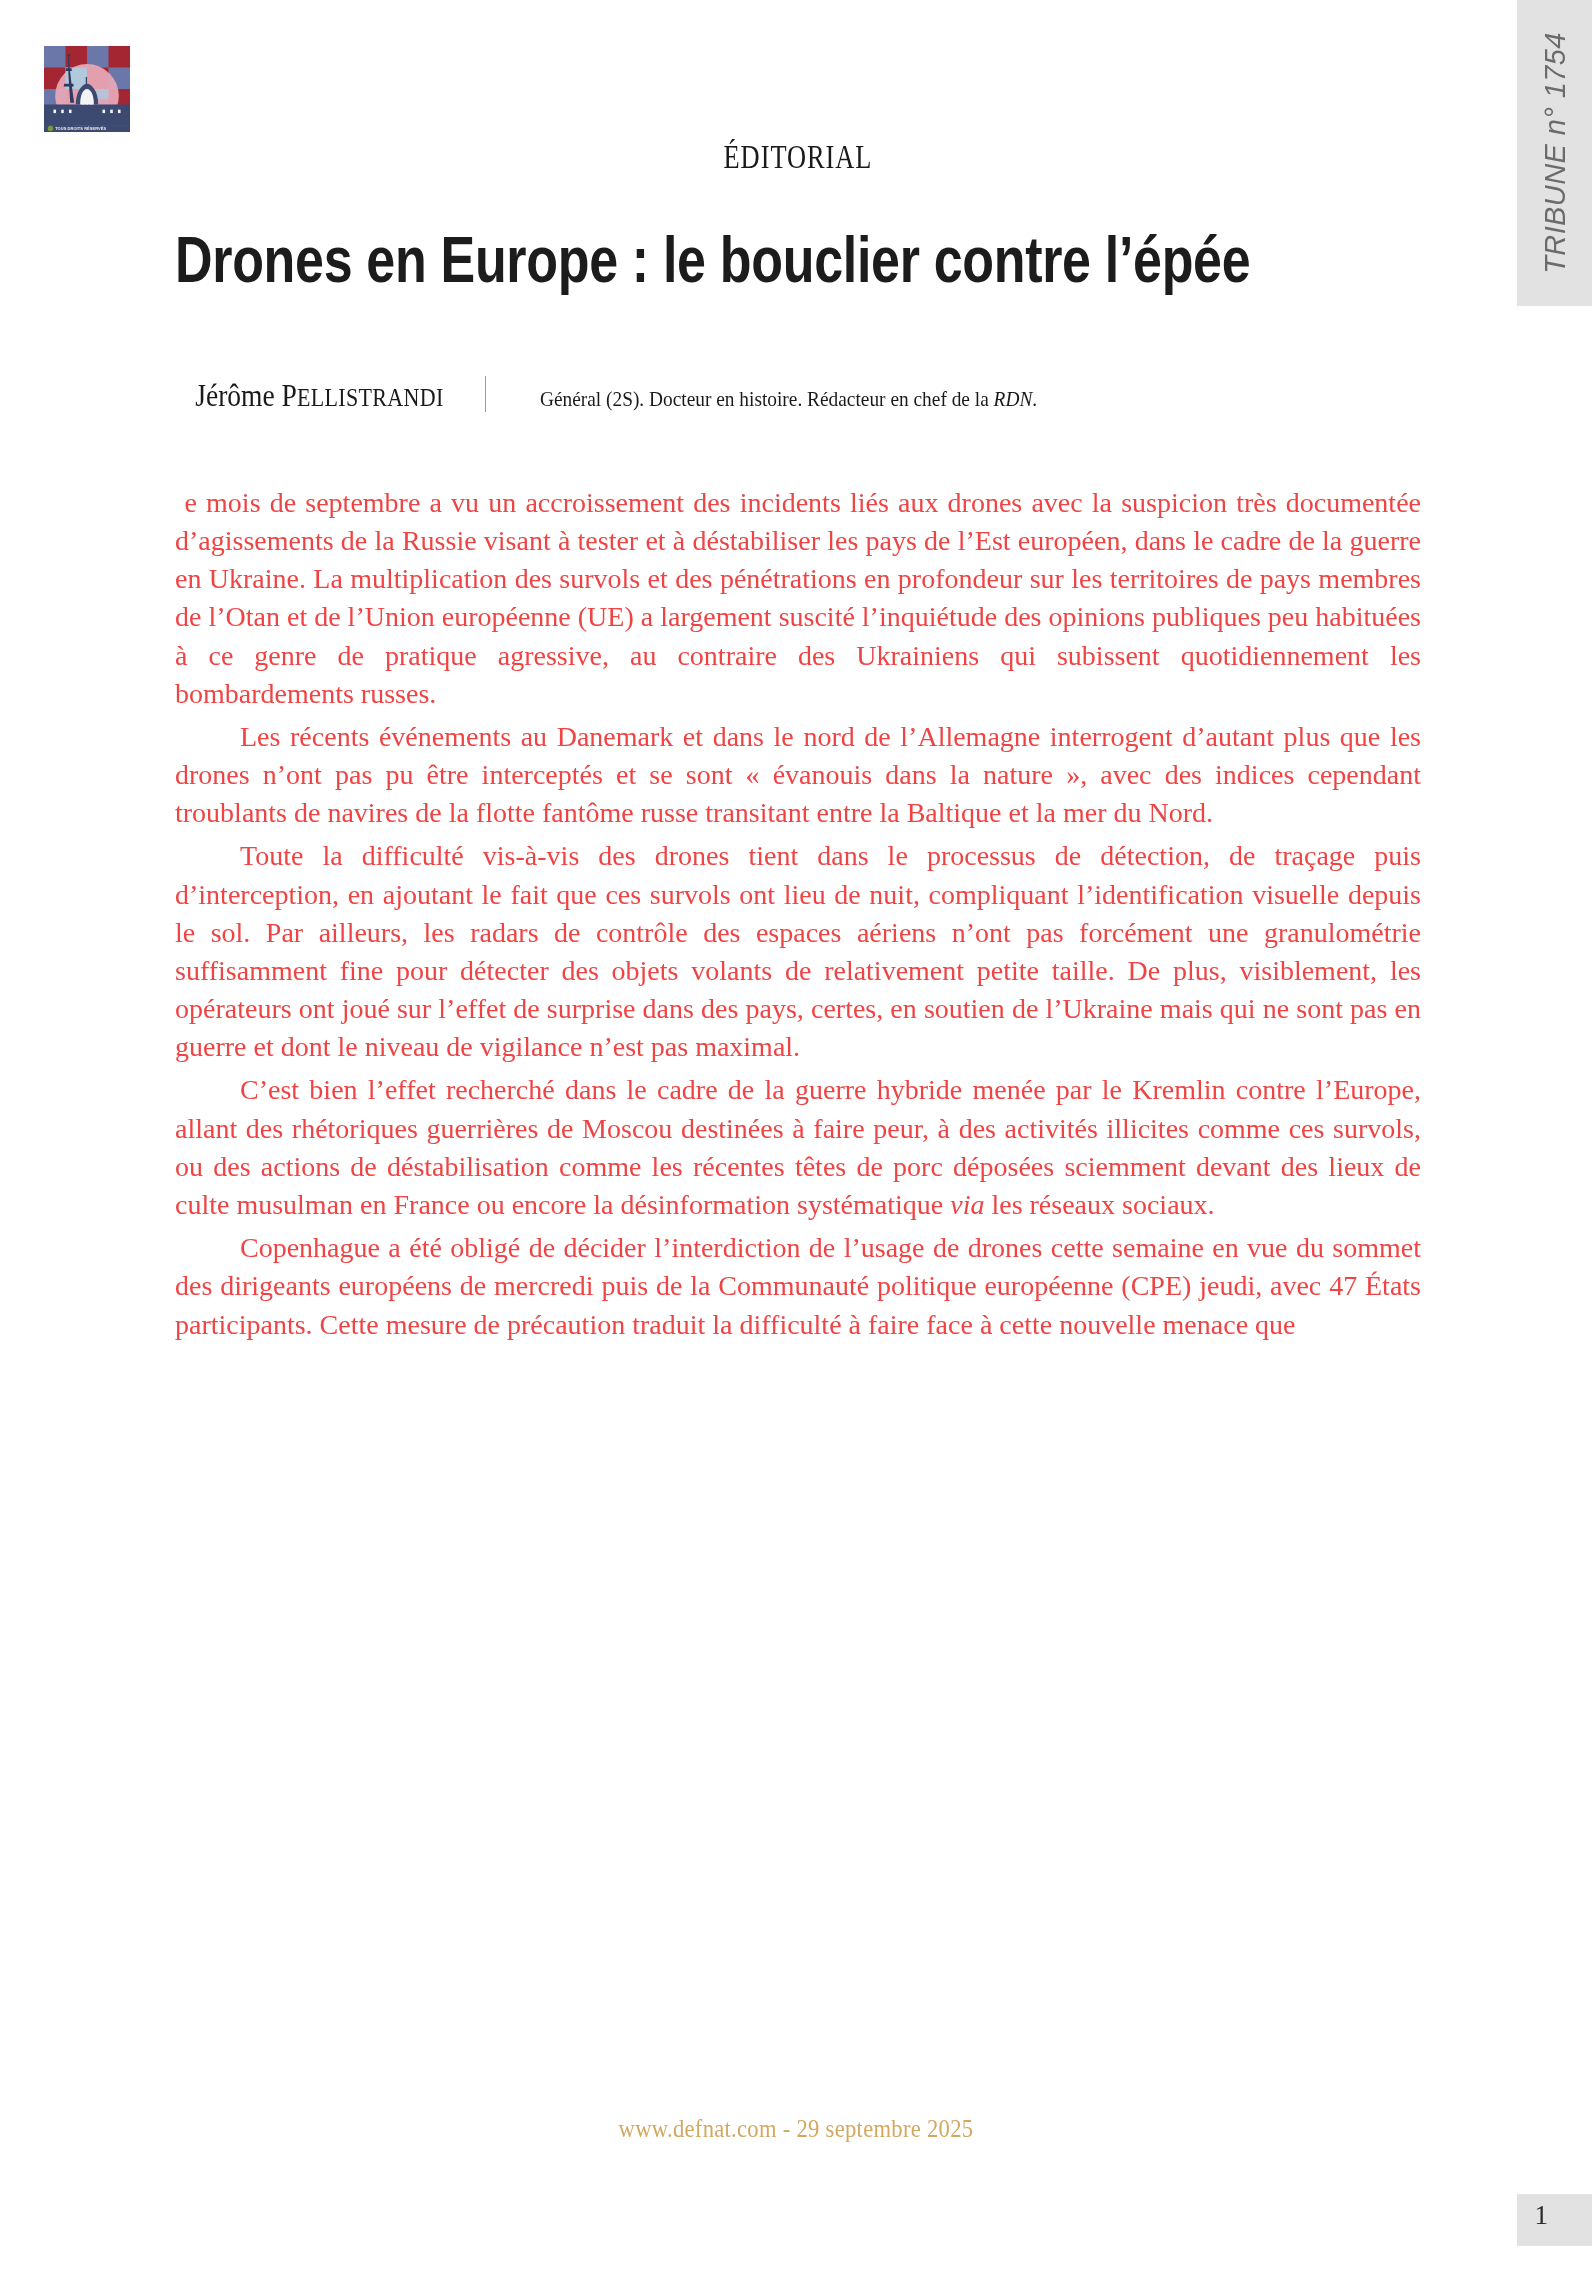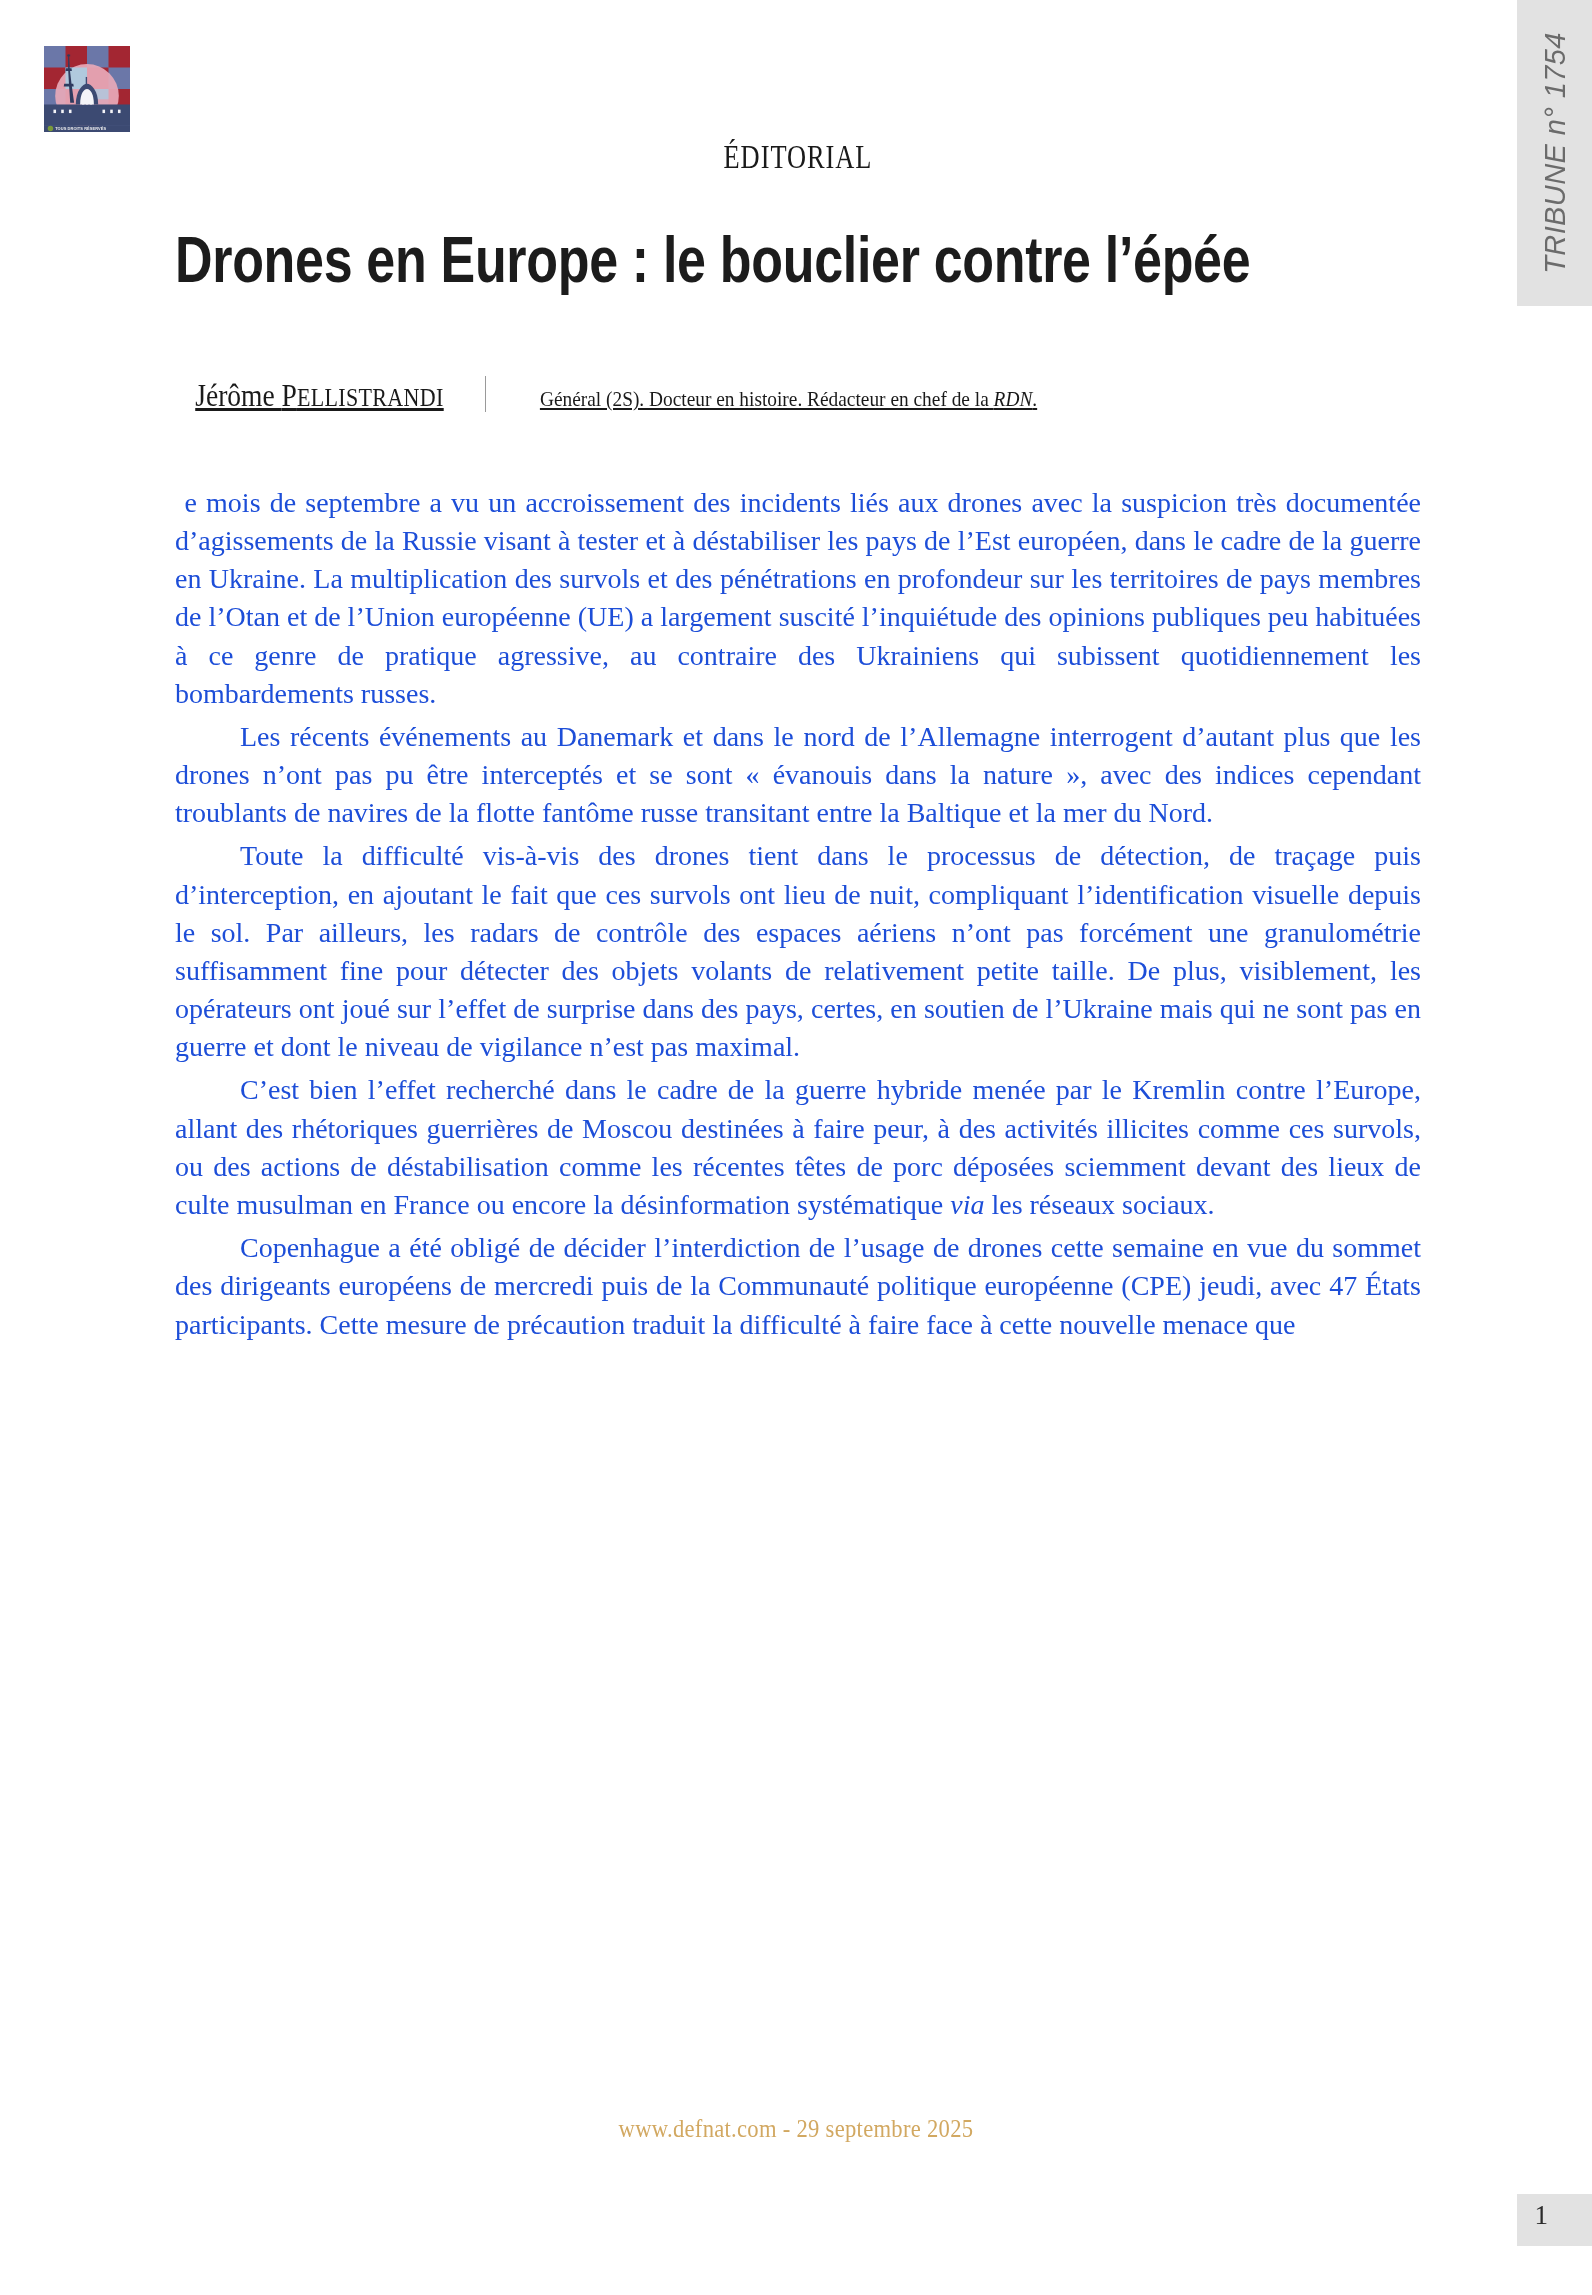--- a/index.html
+++ b/index.html
@@ -96,21 +96,20 @@
     transform: scaleX(0.80);
     transform-origin: left center;
     width: 125%;
   }
 
   .byline {
     margin-top: 73px;
     display: flex;
     align-items: baseline;
     color: #1a1a1a;
-    text-decoration: underline;
   }
   .byline .author {
     font-size: 32px;
     transform: scaleX(0.86);
     transform-origin: left baseline;
     white-space: nowrap;
   }
   .byline .author .sc {
     font-size: 0.80em;
     letter-spacing: 0.4px;
@@ -131,21 +130,21 @@
     white-space: nowrap;
   }
   .byline .role i { font-style: italic; }
 
   
   .body {
     margin-top: 70px;
     font-size: 28px;
     line-height: 1.365;
     text-align: justify;
-    color: #1d4ed8;
+    color: #ef4444;
     hyphens: manual;
   }
   .body p {
     margin: 0 0 4.8px 0;
     text-indent: 65px;
   }
   .body p.first { text-indent: 0; }
   .body p i { }
 
   .dropcap {

